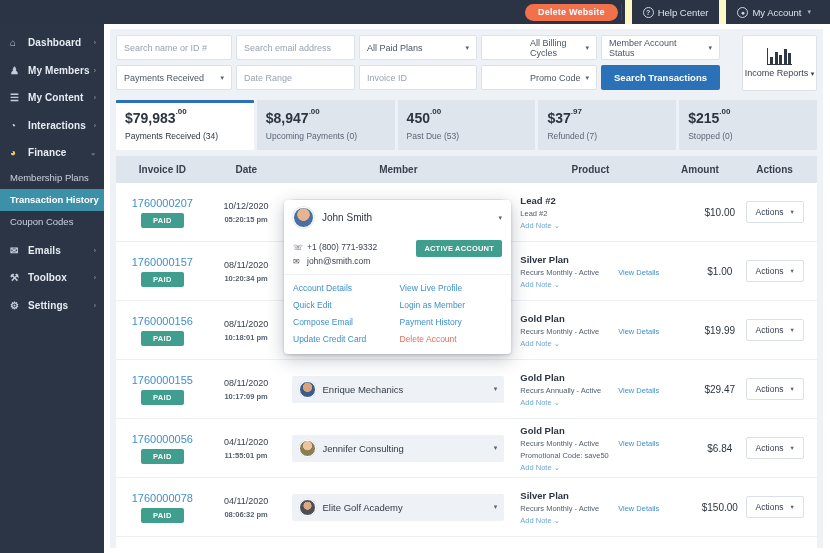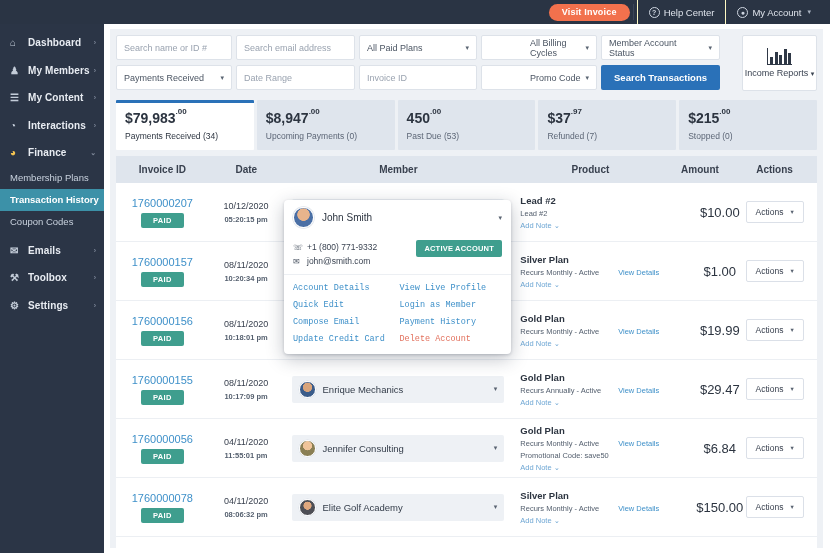--- a/index.html
+++ b/index.html
@@ -18,21 +18,21 @@
     justify-content: flex-end; padding-right: 8px; gap: 0;
   }
   .visit-btn {
     background: #f2714d; color: #fff; font-size: 9px; font-weight: bold;
     border-radius: 10px; padding: 4px 13px; letter-spacing: .2px;
     border: none; cursor: pointer; line-height: 1;
   }
   .tb-item {
     display: flex; align-items: center; gap: 4px; color: #dfe4ec;
     font-size: 9.5px; padding: 0 11px; cursor: pointer; height: 24px;
-    border-left: 1px solid #fef9c3;
+    border-left: 7px solid #fef9c3;
   }
   .tb-item:first-of-type { border-left: none; }
   .tb-sep { width: 1px; height: 16px; background: #3d4758; margin: 0 3px; }
   .circ-icon {
     width: 11px; height: 11px; border-radius: 50%;
     border: 1.2px solid #cfd6e1; display: inline-flex;
     align-items: center; justify-content: center;
     font-size: 7px; color: #cfd6e1; font-weight: bold; line-height: 1;
   }
   .caret-tb { font-size: 7px; color: #aab3c2; margin-left: 2px; }
@@ -140,21 +140,21 @@
     border: 1.5px solid #fff; box-shadow: 0 0 0 .5px #d7dde5;
   }
   .mem-bar .nm { font-size: 9.5px; color: #333c49; flex: 1; }
   .mem-bar .cv { font-size: 7px; color: #5a6472; }
   .prod-cell { align-items: flex-start !important; padding: 0 8px; }
   .p-title { font-size: 9.5px; font-weight: bold; color: #2c3440; }
   .p-sub-row { display: flex; align-items: baseline; gap: 8px; margin-top: 3px; width: 100%; }
   .p-sub { font-size: 7.5px; color: #55606f; }
   .p-link { font-size: 7.5px; color: #3e90c9; cursor: pointer; margin-left: auto; }
   .p-note { font-size: 7.5px; color: #6fa7d4; margin-top: 3px; cursor: pointer; }
-  .amt { font-size: 13px; color: #2c3440; margin-left: 40px; }
+  .amt { font-size: 10px; color: #2c3440; margin-left: 40px; }
   .act-btn {
     background: #fff; border: 1px solid #dbe0e8; border-radius: 2px;
     font-size: 8.5px; color: #39414f; padding: 5px 9px; cursor: pointer;
     display: flex; align-items: center; gap: 7px;
   }
   .act-btn .cv { font-size: 6.5px; color: #5a6472; }
 
   
   .popup {
     position: absolute; left: 284px; top: 200px; width: 227px;
@@ -169,38 +169,38 @@
   .pop-head .cv { font-size: 7px; color: #5a6472; }
   .pop-contact { padding: 3px 9px 8px 9px; position: relative; }
   .pc-line { display: flex; align-items: center; gap: 5px; font-size: 8.5px; color: #3b4452; margin-top: 4px; }
   .pc-line .gi { font-size: 8px; color: #4b5563; width: 9px; }
   .badge-active {
     position: absolute; right: 9px; top: 5px; background: #3f9e8e; color: #fff;
     font-size: 7.5px; font-weight: bold; padding: 4px 8px; border-radius: 2px; letter-spacing: .2px;
   }
   .pop-links {
     border-top: 1px solid #eceff3; padding: 8px 9px 10px 9px;
-    display: grid; grid-template-columns: 1fr 1fr; row-gap: 7px; column-gap: 4px; font-family: Liberation Mono, monospace;
+    display: grid; grid-template-columns: 1fr 1fr; row-gap: 7px; column-gap: 4px;
   }
   .pop-links a { font-size: 8.5px; color: #3e90c9; text-decoration: none; cursor: pointer; }
   .pop-links a.danger { color: #e2705c; }
 
   
   .f1 { background: radial-gradient(circle at 50% 35%, #e8b48c 0 38%, #4a6fa5 42% 100%); }
   .f2 { background: radial-gradient(circle at 50% 35%, #d9a47b 0 36%, #3b5c8a 40% 100%); }
   .f3 { background: radial-gradient(circle at 50% 32%, #f0c49a 0 34%, #8a7f54 38% 100%); }
   .f4 { background: radial-gradient(circle at 50% 38%, #e0a87e 0 32%, #4e4f56 36% 100%); }
 </style>
 </head>
 <body>
 
 <div class="app">
 
   <div class="topbar">
-    <button class="visit-btn">Visit Invoice</button>
+    <button class="visit-btn">Delete Website</button>
     <div class="tb-sep"></div>
     <div class="tb-item">
       <span class="circ-icon">?</span>
       <span>Help Center</span>
     </div>
     <div class="tb-item">
       <span class="circ-icon">●</span>
       <span>My Account</span>
       <span class="caret-tb">▾</span>
     </div>

